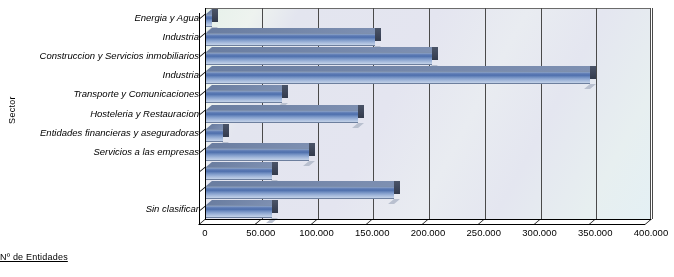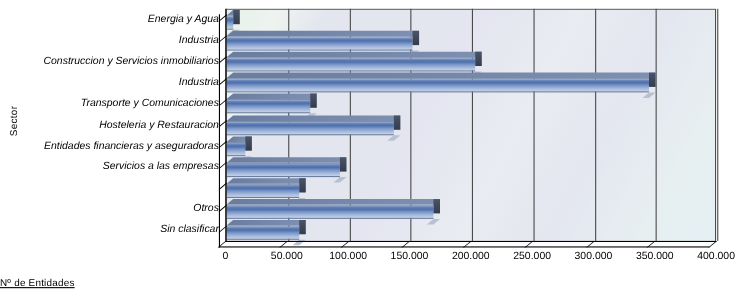--- a/index.html
+++ b/index.html
@@ -157,21 +157,20 @@
 
   <div class="cat-labels">
       <div class="cat-label" style="top: 3.59091px;">Energia y Agua</div>
       <div class="cat-label" style="top: 22.7727px;">Industria</div>
       <div class="cat-label" style="top: 41.9545px;">Construccion y Servicios inmobiliarios</div>
       <div class="cat-label" style="top: 61.1364px;">Industria</div>
       <div class="cat-label" style="top: 80.3182px; font-style: italic;">Transporte y Comunicaciones</div>
       <div class="cat-label" style="top: 118.682px;">Entidades financieras y aseguradoras</div>
       <div class="cat-label" style="top: 99.5px;">Hosteleria y Restauracion</div>
       <div class="cat-label" style="top: 137.864px;">Servicios a las empresas</div>
-      <div class="cat-label" style="top: 176.227px;">Otros</div>
       <div class="cat-label" style="top: 195.409px;">Sin clasificar</div>
     </div>
 
   <div class="plot-frame">
     <div class="plot-bg"></div>
     <div class="plot-top-line"></div>
     <div class="grid-layer">
         <div class="gridline" style="left: 55.75px;"></div>
         <div class="gridline" style="left: 111.5px;"></div>
         <div class="gridline" style="left: 167.25px;"></div>

